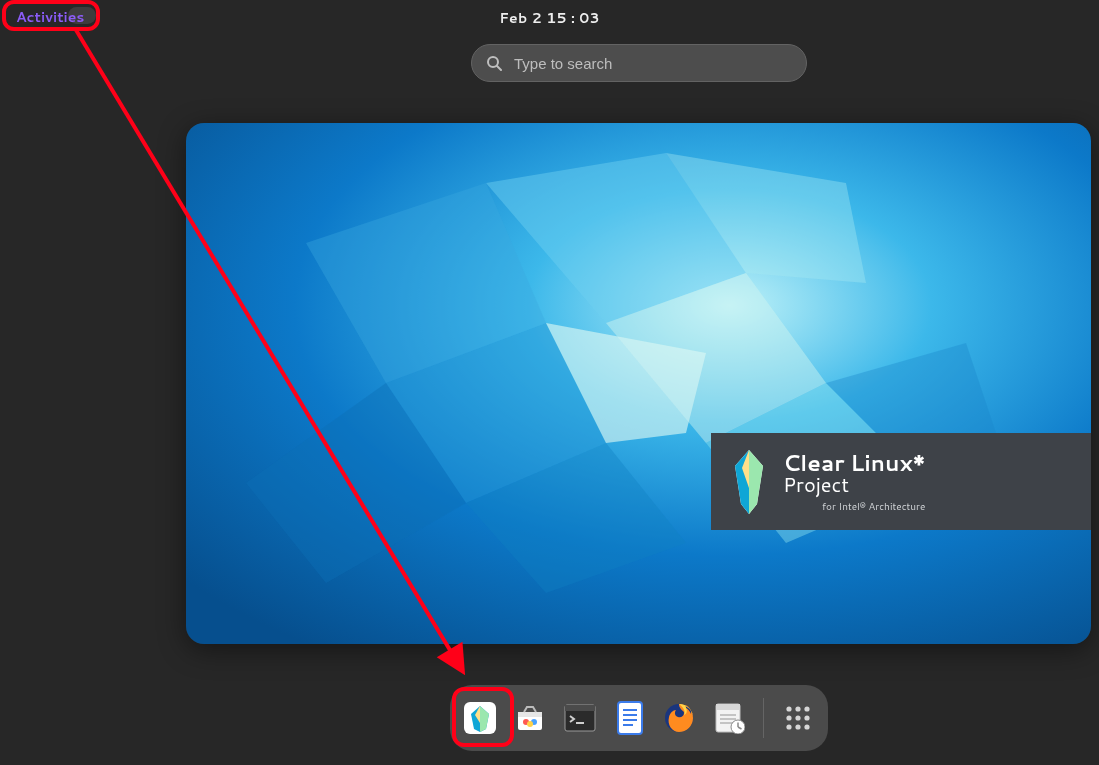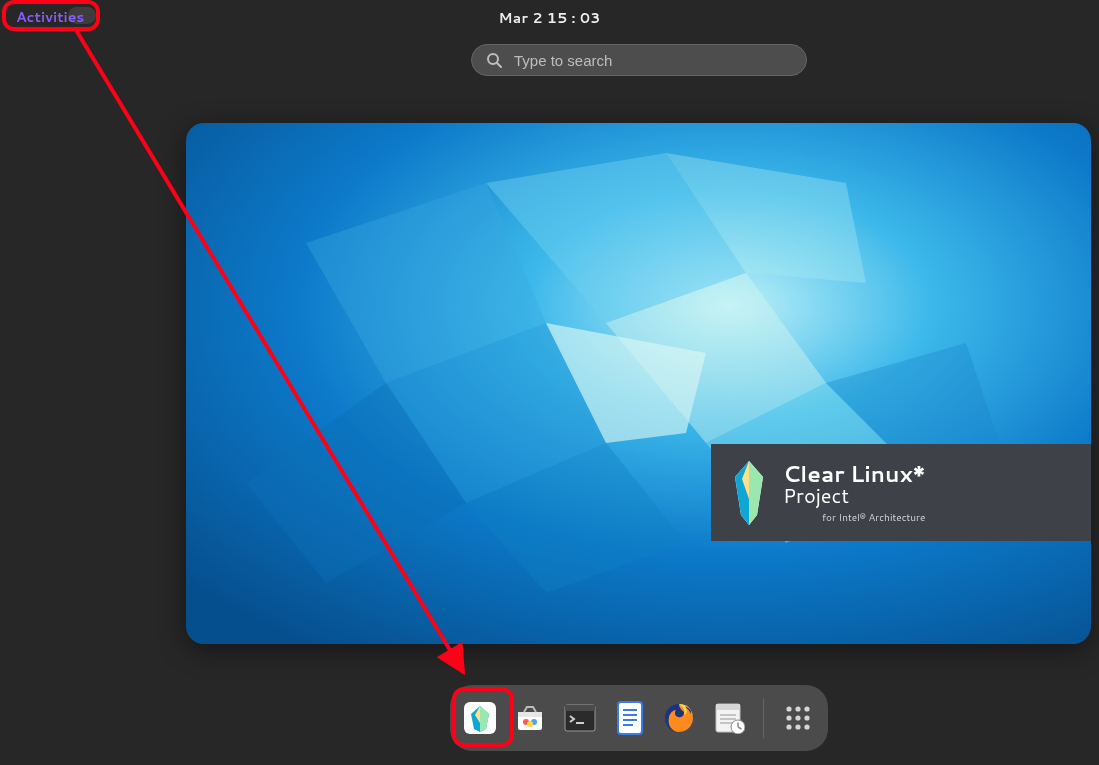--- a/index.html
+++ b/index.html
@@ -38,21 +38,21 @@
       font-size: 14px;
       font-weight: 700;
       letter-spacing: 0.3px;
       white-space: nowrap;
     }
     .search-pill {
       position: absolute;
       left: 471px;
       top: 44px;
       width: 336px;
-      height: 32px;
+      height: 38px;
       background: #4d4d4d;
       border: 1px solid #636363;
       border-radius: 19px;
       display: flex;
       align-items: center;
       padding: 0 14px;
     }
     .search-pill svg { flex: 0 0 auto; margin-right: 12px; }
     .search-input {
       flex: 1;
@@ -71,21 +71,21 @@
       width: 905px;
       height: 521px;
       border-radius: 18px;
       overflow: hidden;
       box-shadow: 0 6px 28px rgba(0,0,0,0.45);
     }
     .workspace svg.wp { width: 100%; height: 100%; display: block; }
     .branding {
       position: absolute;
       right: 0;
-      bottom: 103px;
+      bottom: 114px;
       width: 380px;
       height: 97px;
       background: #3e4248;
       display: flex;
       align-items: center;
       padding-left: 18px;
       gap: 14px;
     }
     .branding-text { display: flex; flex-direction: column; line-height: 1.05; }
     .branding-title { font-size: 22px; font-weight: 700; color: #fff; }
@@ -131,21 +131,21 @@
       width: 430px; height: 690px;
       pointer-events: none;
       z-index: 29;
     }
   </style>
 </head>
 <body>
 
 <span class="activities">Activities</span>
 <div class="activities-pill"></div>
-<span class="datetime">Mar 2  15 : 03</span>
+<span class="datetime">Feb 2  15 : 03</span>
 
 <div class="search-pill">
   <svg width="16" height="16" viewBox="0 0 16 16">
     <circle cx="7" cy="7" r="5" fill="none" stroke="#bfbfbf" stroke-width="2"></circle>
     <line x1="11" y1="11" x2="15" y2="15" stroke="#bfbfbf" stroke-width="2" stroke-linecap="round"></line>
   </svg>
   <input class="search-input" placeholder="Type to search" style="">
 </div>
 
 <div class="workspace">

